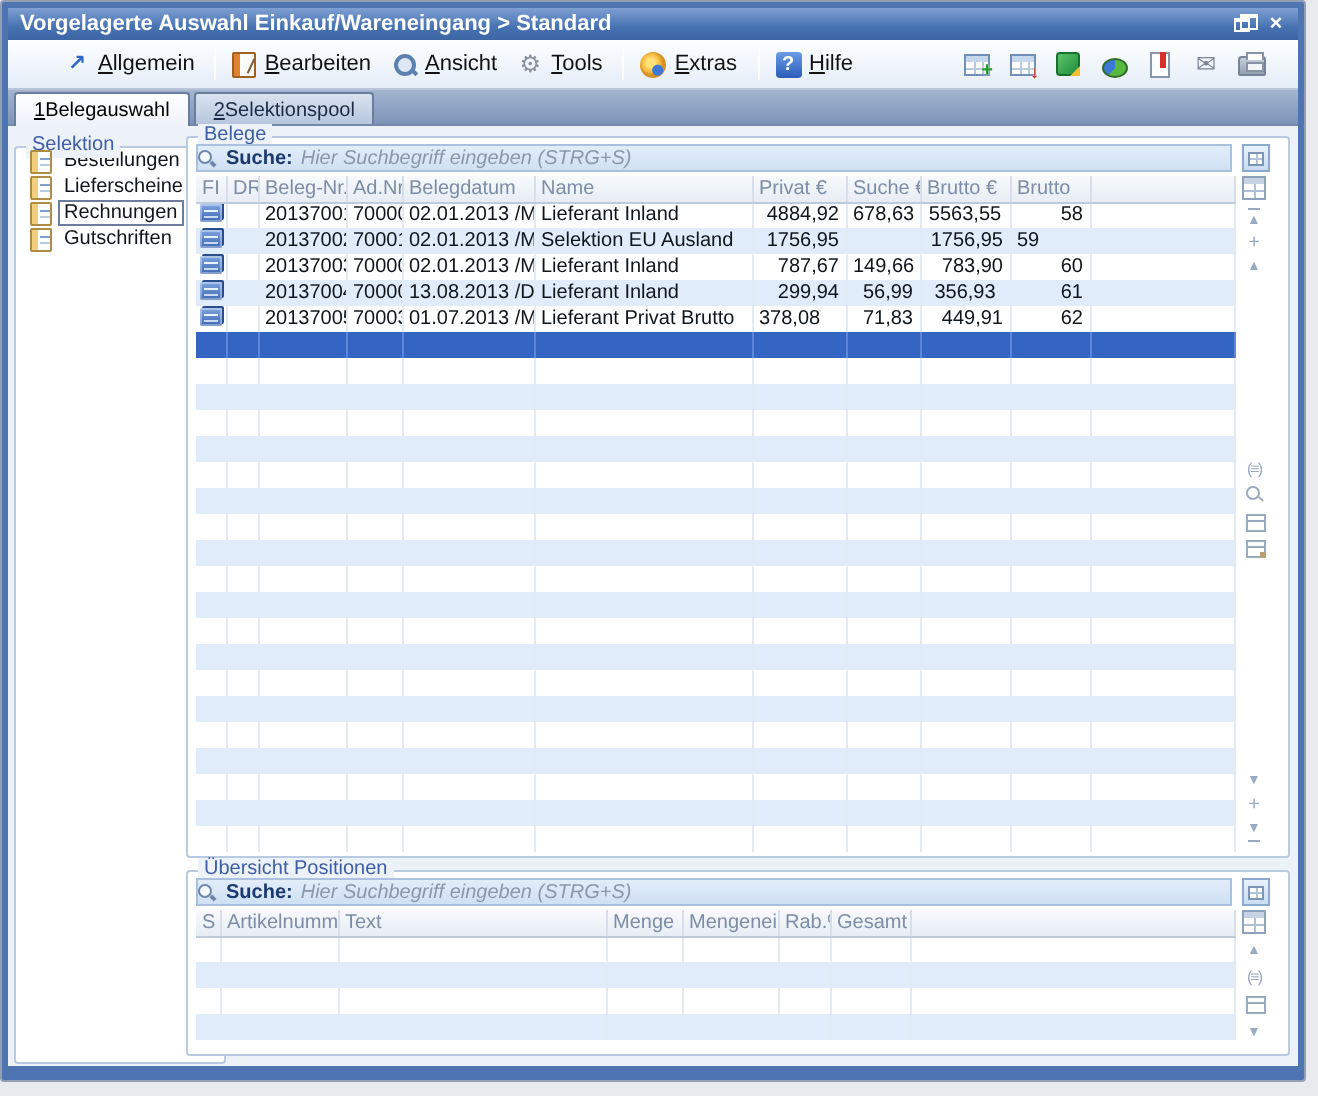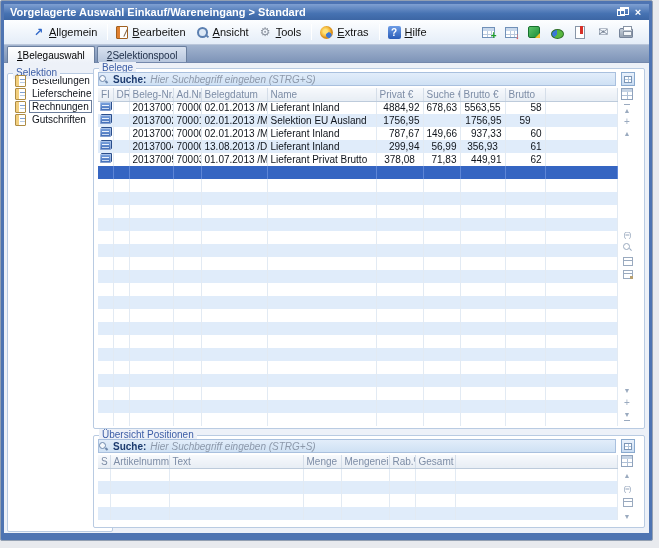--- a/index.html
+++ b/index.html
@@ -288,33 +288,33 @@
                 <tr class="blue">
                   <td class="icon-cell"><span class="icn  documents-icon"></span></td>
                   <td></td>
                   <td style="text-align: right;">20137002</td>
                   <td style="text-align: right;">70001</td>
                   <td>02.01.2013 /Mi</td>
                   <td>Selektion EU Ausland</td>
                   <td style="text-align: right;">1756,95</td>
                   <td style="text-align: right;"></td>
                   <td style="text-align: right;">1756,95</td>
-                  <td style="text-align: center; margin-top: 32px;">59</td>
+                  <td style="text-align: left; margin-top: 32px;">59</td>
                   <td></td>
                 </tr>
                 <tr class="white">
                   <td class="icon-cell"><span class="icn  documents-icon"></span></td>
                   <td></td>
                   <td style="text-align: right;">20137003</td>
                   <td style="text-align: right;">70000</td>
                   <td>02.01.2013 /Mi</td>
                   <td>Lieferant Inland</td>
                   <td style="text-align: right;">787,67</td>
                   <td style="text-align: right;">149,66</td>
-                  <td style="text-align: right;">937,33</td>
+                  <td style="text-align: right;">783,90</td>
                   <td style="text-align: right;">60</td>
                   <td></td>
                 </tr>
                 <tr class="blue">
                   <td class="icon-cell"><span class="icn  documents-icon"></span></td>
                   <td></td>
                   <td style="text-align: right;">20137004</td>
                   <td style="text-align: right;">70000</td>
                   <td>13.08.2013 /Di</td>
                   <td>Lieferant Inland</td>
@@ -324,21 +324,21 @@
                   <td style="text-align: right;">61</td>
                   <td></td>
                 </tr>
                 <tr class="white">
                   <td class="icon-cell"><span class="icn  documents-icon"></span></td>
                   <td></td>
                   <td style="text-align: right;">20137005</td>
                   <td style="text-align: right;">70003</td>
                   <td>01.07.2013 /Mo</td>
                   <td>Lieferant Privat Brutto</td>
-                  <td style="text-align: center;">378,08</td>
+                  <td style="text-align: left;">378,08</td>
                   <td style="text-align: right;">71,83</td>
                   <td style="text-align: right;">449,91</td>
                   <td style="text-align: right;">62</td>
                   <td></td>
                 </tr>
                 <tr class="selected">
                   <td></td>
                   <td></td>
                   <td></td>
                   <td></td>

